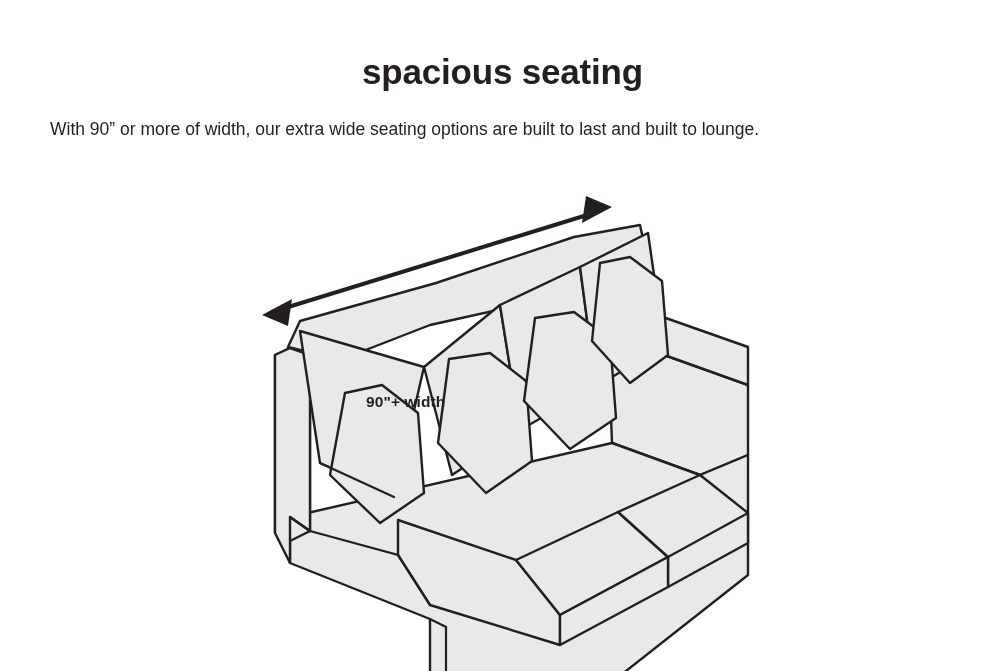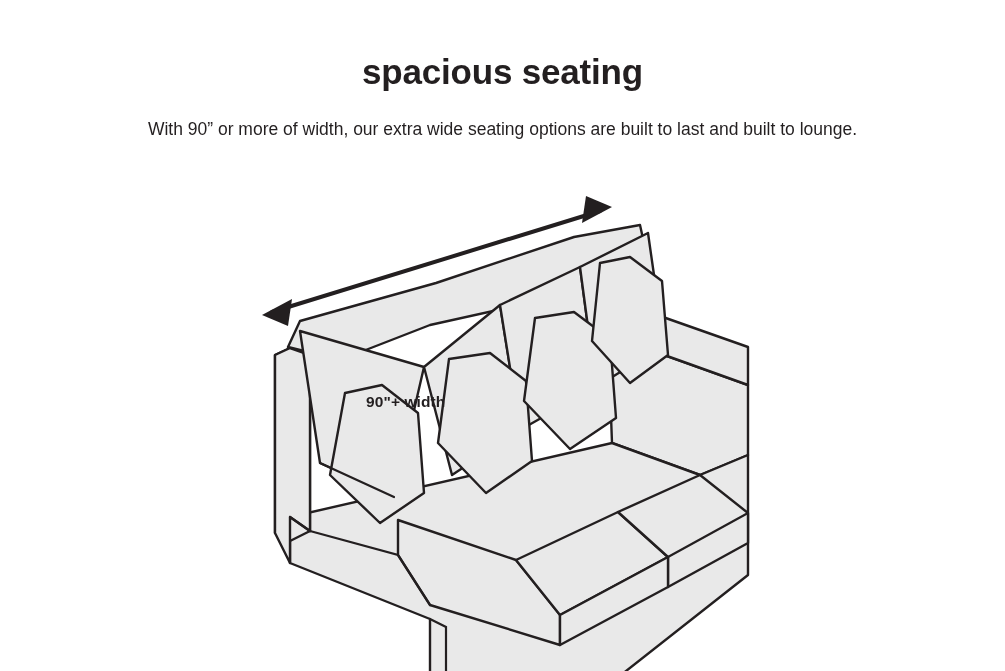--- a/index.html
+++ b/index.html
@@ -30,21 +30,20 @@
     font-size: 35px;
     font-weight: bold;
     letter-spacing: -0.2px;
     color: #231f20;
   }
   .subcopy {
     position: absolute;
     top: 116px;
     left: 50px;
     width: 905px;
-    text-align: center;
     font-size: 17.5px;
     line-height: 26px;
     color: #231f20;
   }
   .illustration {
     position: absolute;
     top: 175px;
     left: 0;
     width: 1005px;
     height: 496px;

